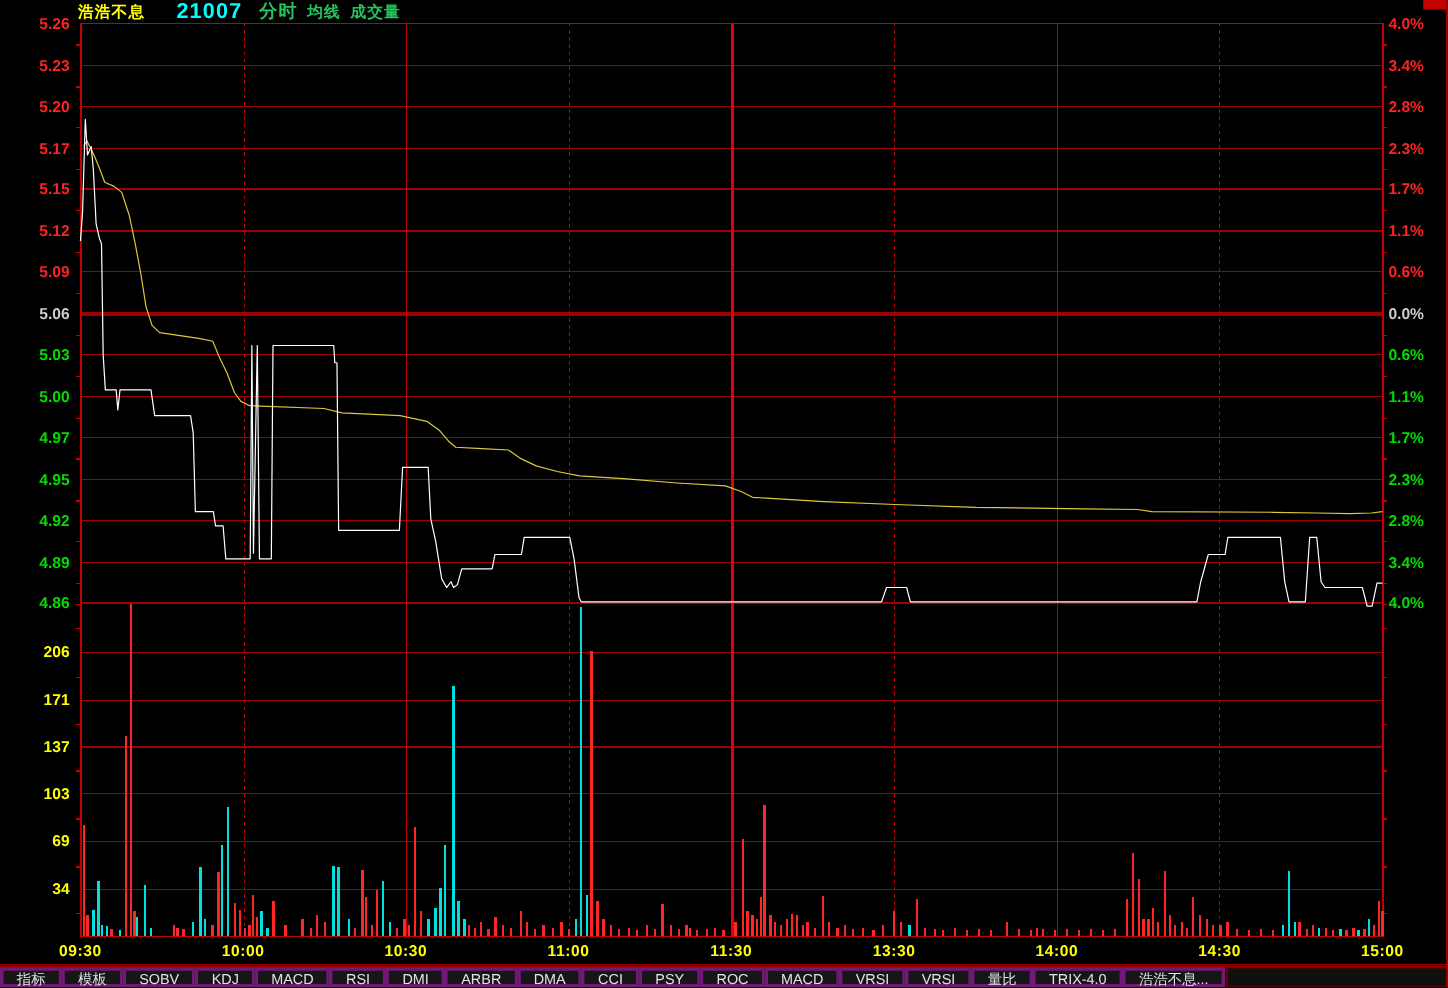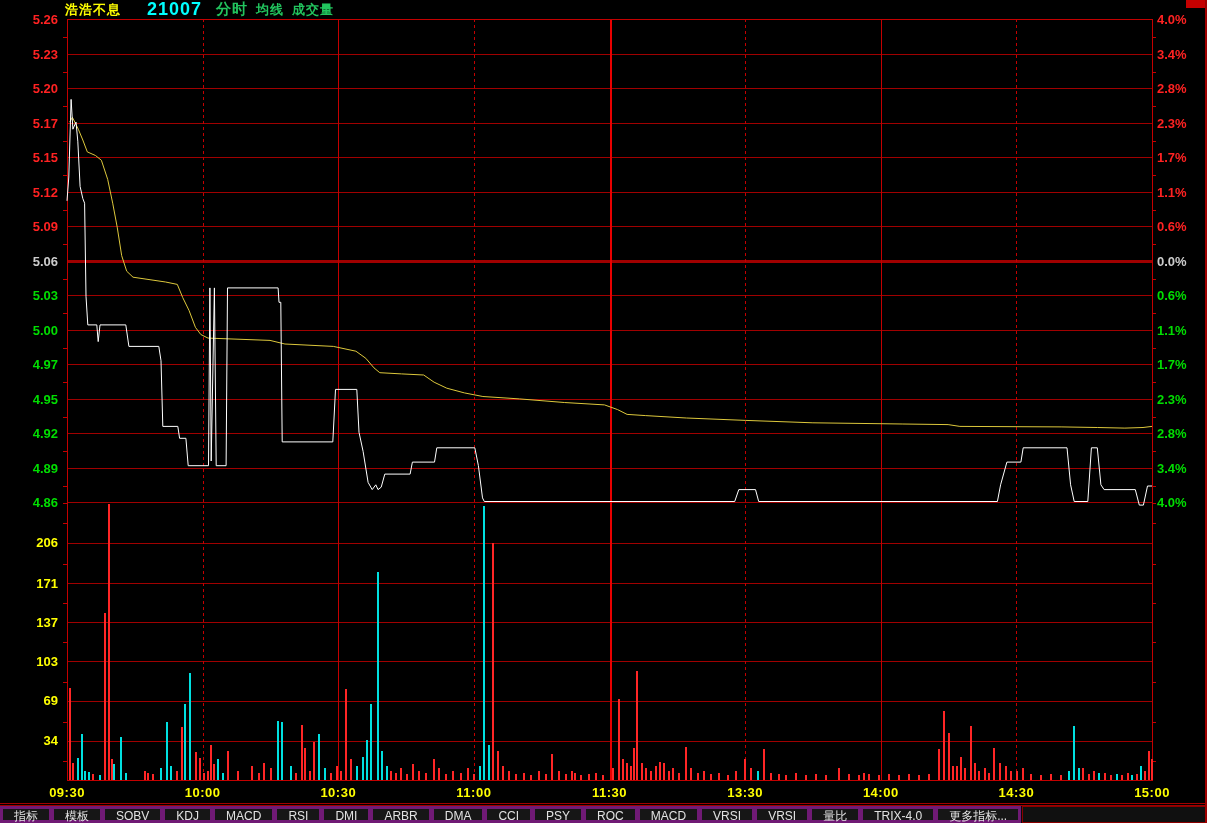--- a/index.html
+++ b/index.html
@@ -362,19 +362,19 @@
       <div class="tb-btn">ARBR</div>
       <div class="tb-btn">DMA</div>
       <div class="tb-btn">CCI</div>
       <div class="tb-btn">PSY</div>
       <div class="tb-btn">ROC</div>
       <div class="tb-btn">MACD</div>
       <div class="tb-btn">VRSI</div>
       <div class="tb-btn">VRSI</div>
       <div class="tb-btn">量比</div>
       <div class="tb-btn">TRIX-4.0</div>
-      <div class="tb-btn">更多指标...</div>
+      <div class="tb-btn">浩浩不息...</div>
       <div class="tb-fill"></div>
     </div>
 
   <div class="right-border"></div>
   <div class="corner"></div>
 </div>
 
 </body></html>

